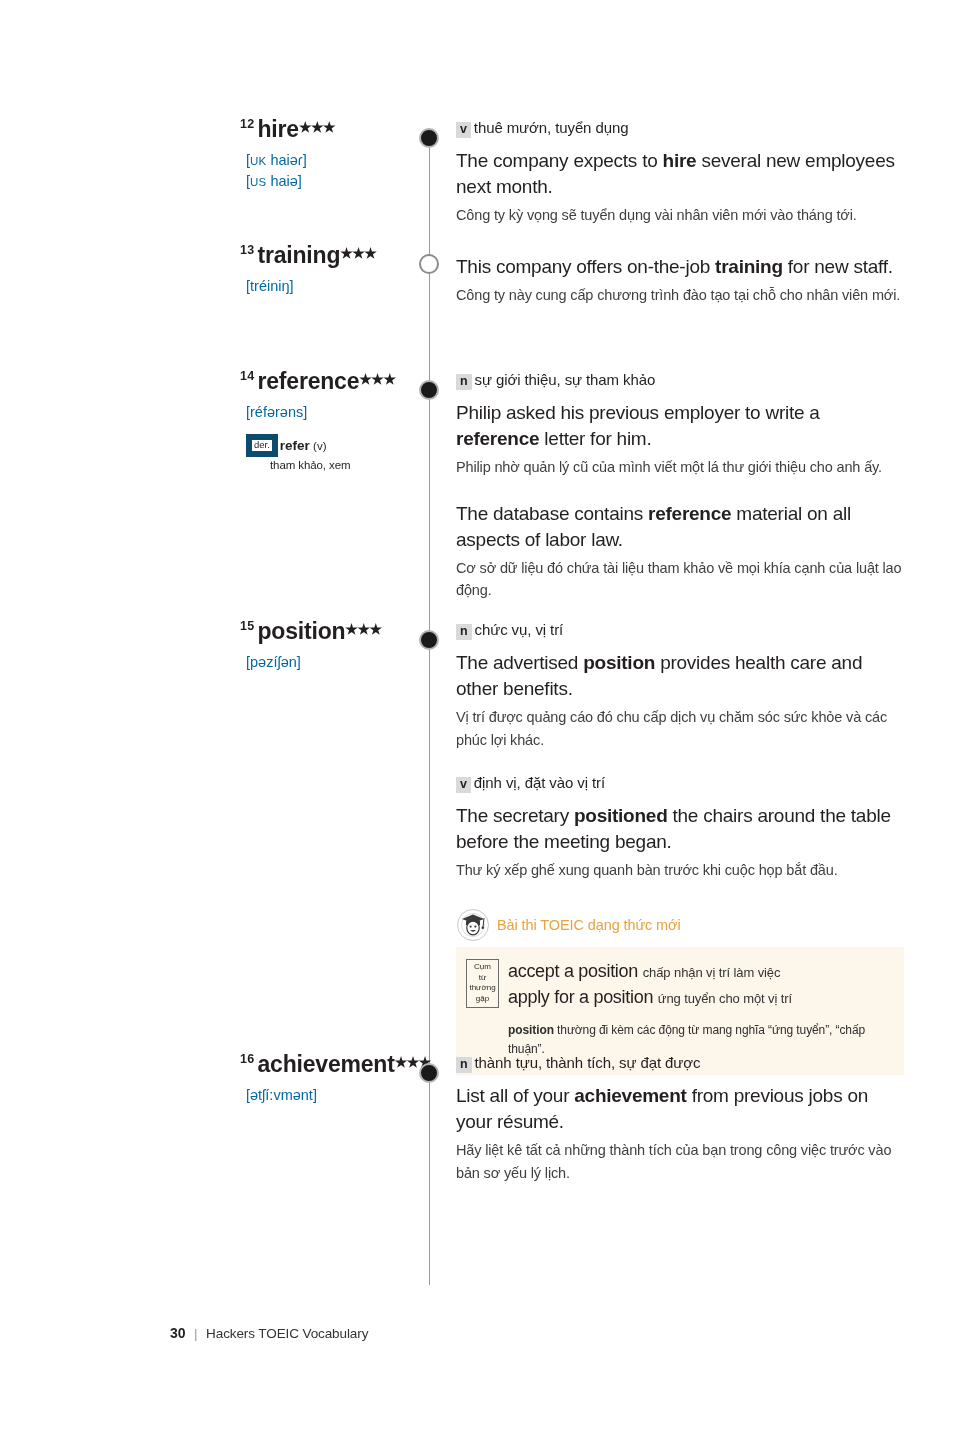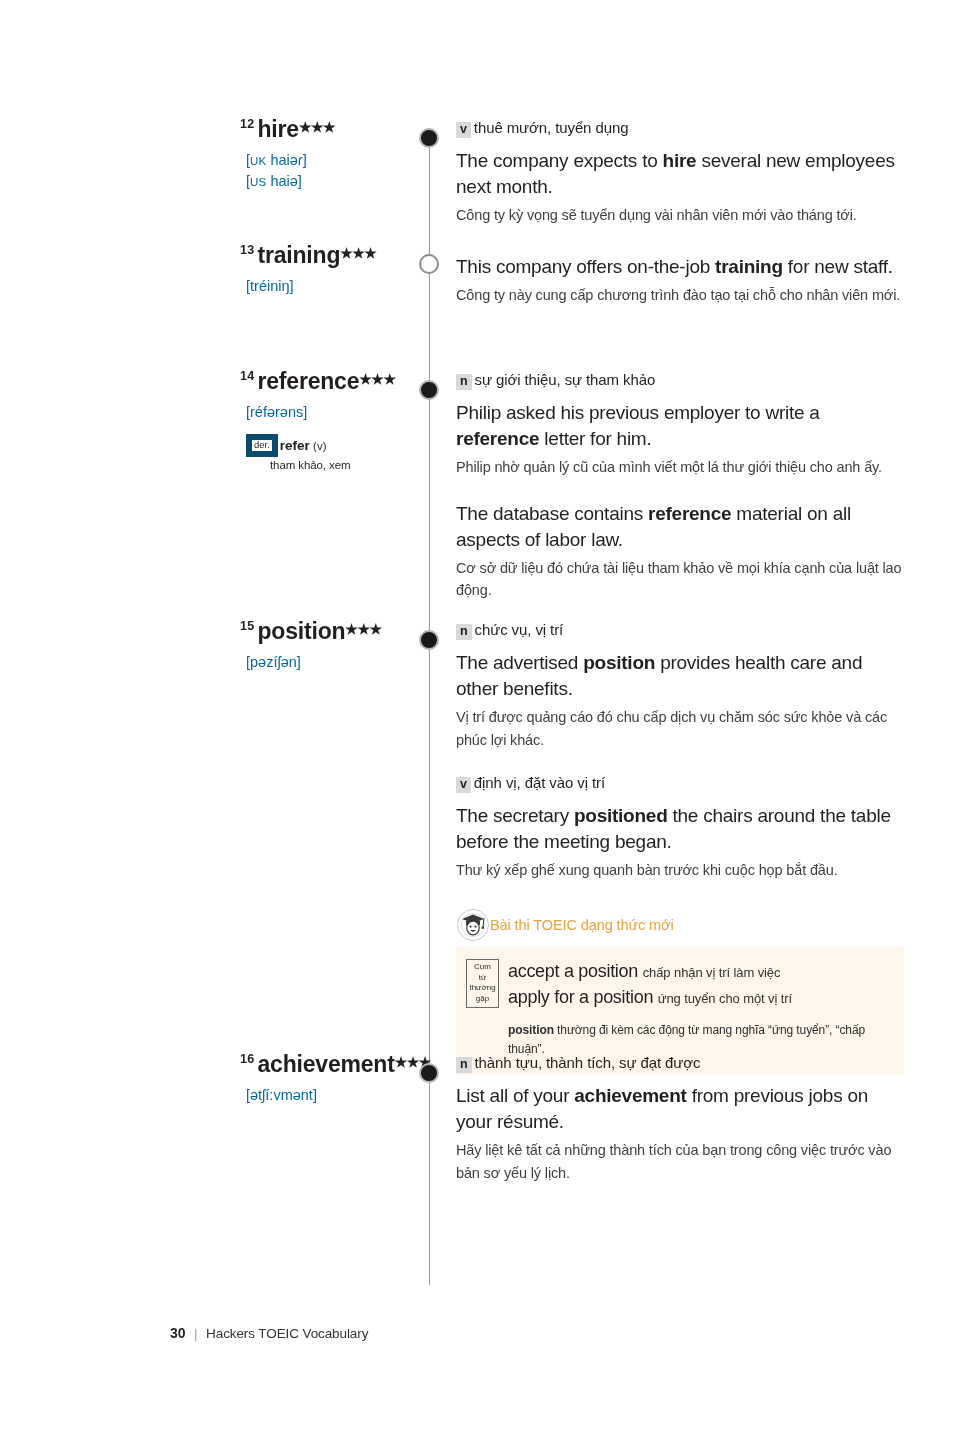--- a/index.html
+++ b/index.html
@@ -190,20 +190,21 @@
     margin-top: 4px;
     letter-spacing: -0.15px;
   }
 
   
   .toeic-block { margin-top: 26px; }
 
   .toeic-head {
     display: flex;
     align-items: center;
+    gap: 7px;
     margin-bottom: 5px;
   }
   .toeic-head .mascot { width: 34px; height: 34px; flex: 0 0 34px; }
   .toeic-title {
     font-size: 14.5px;
     color: #e8a33d;
     letter-spacing: -0.1px;
   }
 
   .toeic-box {

